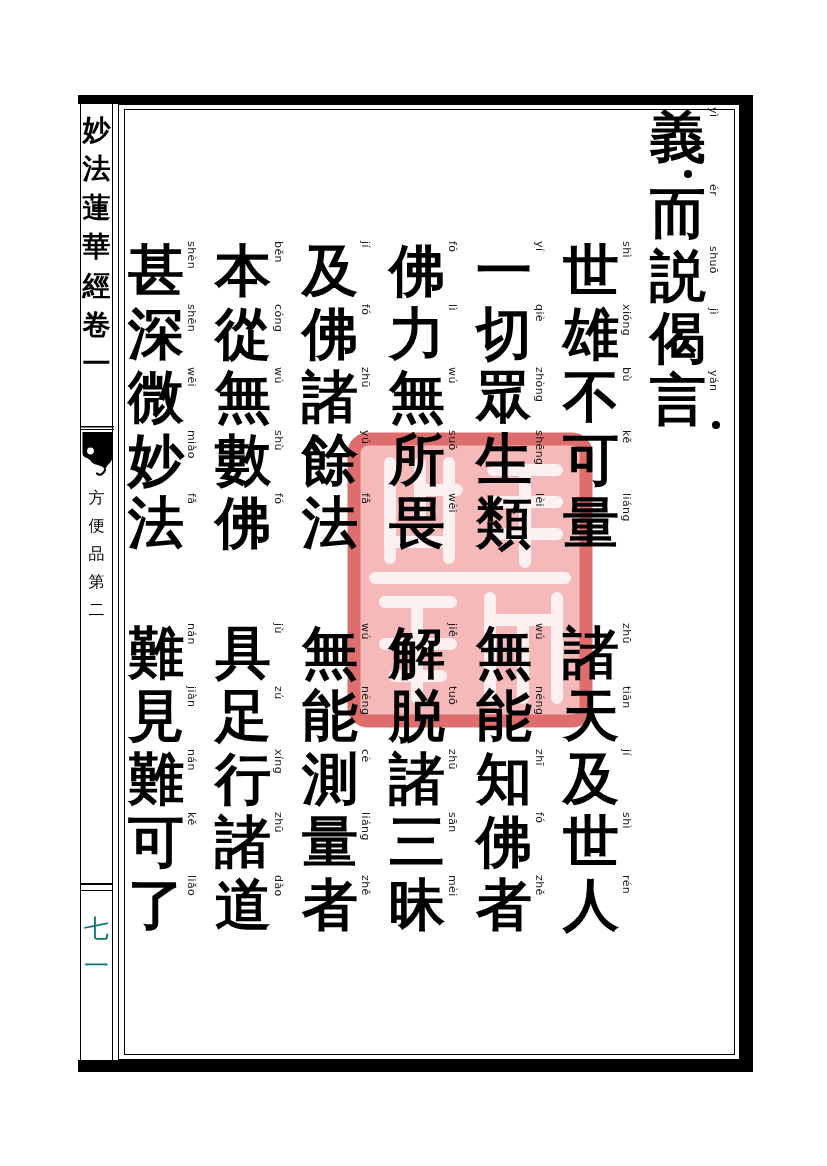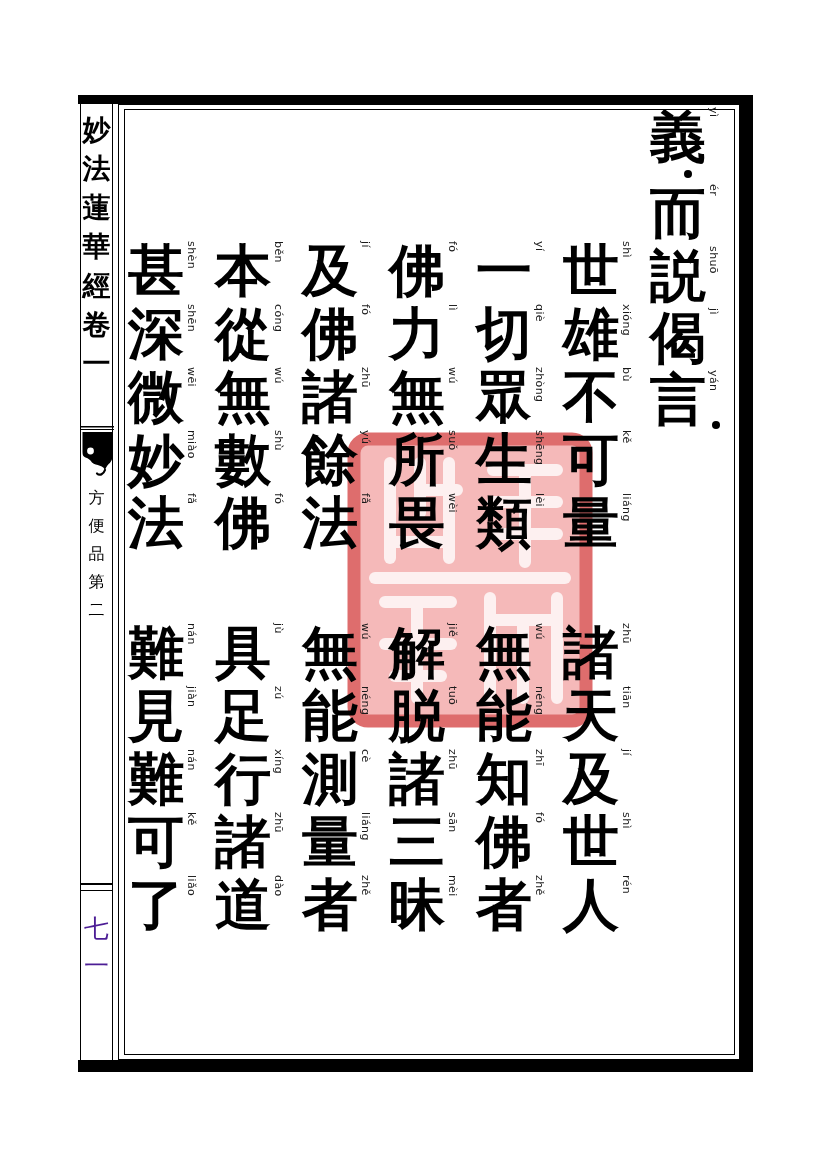--- a/index.html
+++ b/index.html
@@ -14,21 +14,21 @@
   .sidebar{position:absolute;left:80px;top:104px;width:33px;height:956px;
            border-left:1px solid #000;border-right:1px solid #000;box-sizing:border-box;}
   .side-title{position:absolute;top:6px;left:0;width:100%;text-align:center;
               font-size:28px;line-height:39px;font-weight:700;color:#000;word-break:break-all;}
   .ornament{position:absolute;top:322px;left:0;width:100%;height:54px;}
   .side-chapter{position:absolute;top:380px;left:0;width:100%;text-align:center;
                 font-size:16px;line-height:28px;font-weight:400;color:#000;word-break:break-all;}
   .side-divider{position:absolute;top:779px;left:0;width:100%;height:8px;
                 border-top:2px solid #000;border-bottom:1px solid #000;box-sizing:border-box;}
   .side-pagenum{position:absolute;top:806px;left:0;width:100%;text-align:center;
-                font-size:25px;line-height:37px;font-weight:400;color:#4c1d95;word-break:break-all;}
+                font-size:25px;line-height:37px;font-weight:400;color:#0f766e;word-break:break-all;}
   
   .main-outer{position:absolute;left:118px;top:104px;width:622px;height:956px;
               border:1px solid #000;box-sizing:border-box;}
   .main-inner{position:absolute;left:124px;top:109px;width:611px;height:946px;
               border:1px solid #000;box-sizing:border-box;}
   
   .seal{position:absolute;left:345px;top:430px;width:250px;height:300px;z-index:1;}
   
   #text-columns{position:absolute;left:0;top:0;width:827px;height:1166px;z-index:2;}
   .vcol{position:absolute;width:64px;}

